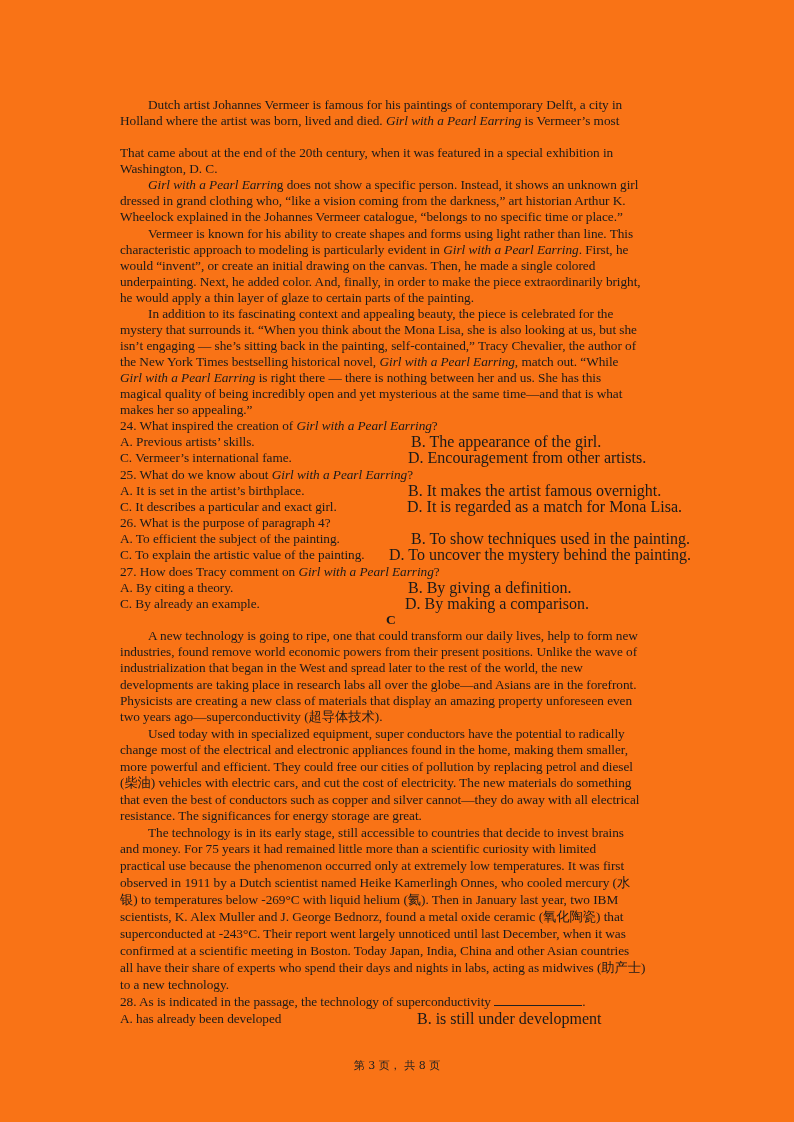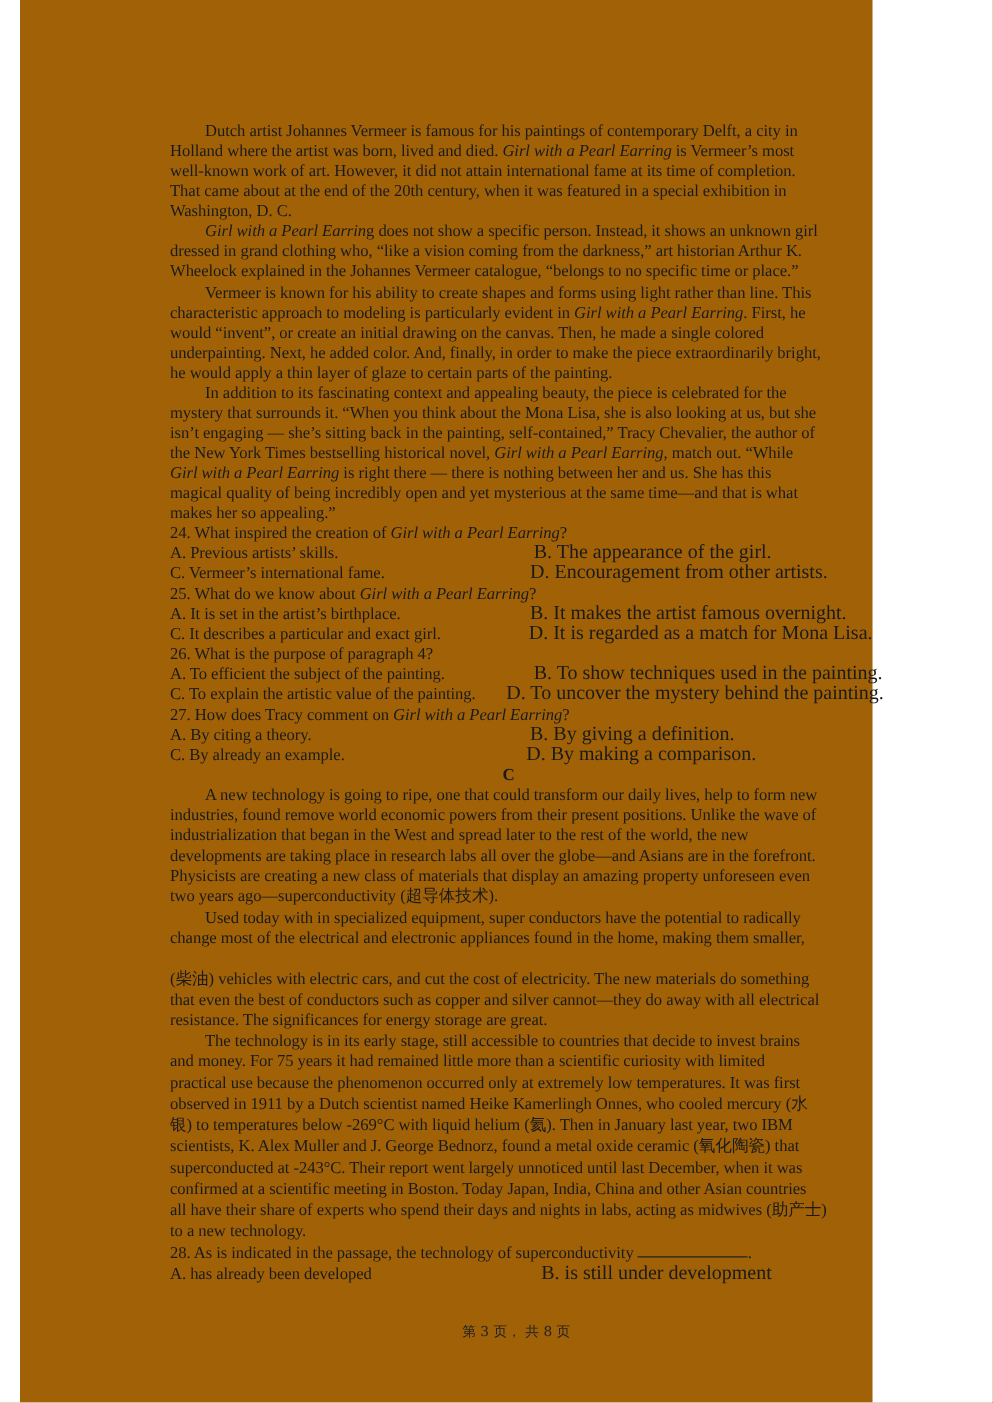--- a/index.html
+++ b/index.html
@@ -1,35 +1,34 @@
 <!DOCTYPE html>
 <html><head>
 <meta charset="utf-8">
 <style>
   html, body { margin:0; padding:0; background:#ffffff; }
   body { width:794px; height:1122px; position:relative; overflow:hidden;
          font-family:"Liberation Serif", "DejaVu Serif", serif; color:#1a1a1a; }
-  .page { position:absolute; left:16px; top:0; width:682px; height:1122px; background:#a16207; }
+  .page { position:absolute; left:0; top:0; width:794px; height:1122px; background:#f97316; }
   .ln { position:absolute; left:120px; font-size:13.3px; line-height:16px; white-space:nowrap; letter-spacing:-0.05px; }
   .ind { left:148px; }
   .optB { position:absolute; white-space:nowrap; font-size:16px; line-height:16px; }
   i { }
   .sec { position:absolute; left:386px; font-weight:bold; font-size:13.5px; line-height:16px; }
   .footer { position:absolute; top:1058px; left:0; width:794px; text-align:center;
             font-size:11px; font-family:"DejaVu Serif", serif; color:#222; }
   .blank { display:inline-block; width:88px; border-bottom:1px solid #222; height:11px; vertical-align:baseline; }
 </style>
 </head>
 <body>
 
 <div class="page">
 
   <div class="ln ind" style="top:97px">Dutch artist Johannes Vermeer is famous for his paintings of contemporary Delft, a city in</div>
   <div class="ln" style="top:113px"><span>Holland where the artist was born, lived and died. </span><i>Girl with a Pearl Earring</i><span> is Vermeer’s most</span></div>
-  <div class="ln" style="top:129px">well-known work of art. However, it did not attain international fame at its time of completion.</div>
   <div class="ln" style="top:145px">That came about at the end of the 20th century, when it was featured in a special exhibition in</div>
   <div class="ln" style="top:161px">Washington, D. C.</div>
 
   <div class="ln ind" style="top:177px"><i>Girl with a Pearl Earrin</i><span>g does not show a specific person. Instead, it shows an unknown girl</span></div>
   <div class="ln" style="top:193px">dressed in grand clothing who, “like a vision coming from the darkness,” art historian Arthur K.</div>
   <div class="ln" style="top:209px">Wheelock explained in the Johannes Vermeer catalogue, “belongs to no specific time or place.”</div>
 
   <div class="ln ind" style="top:226px">Vermeer is known for his ability to create shapes and forms using light rather than line. This</div>
   <div class="ln" style="top:242px"><span>characteristic approach to modeling is particularly evident in </span><i>Girl with a Pearl Earring</i><span>. First, he</span></div>
   <div class="ln" style="top:258px">would “invent”, or create an initial drawing on the canvas. Then, he made a single colored</div>
@@ -72,20 +71,21 @@
 
   <div class="ln ind" style="top:628px">A new technology is going to ripe, one that could transform our daily lives, help to form new</div>
   <div class="ln" style="top:644px">industries, found remove world economic powers from their present positions. Unlike the wave of</div>
   <div class="ln" style="top:660px">industrialization that began in the West and spread later to the rest of the world, the new</div>
   <div class="ln" style="top:677px">developments are taking place in research labs all over the globe—and Asians are in the forefront.</div>
   <div class="ln" style="top:693px">Physicists are creating a new class of materials that display an amazing property unforeseen even</div>
   <div class="ln" style="top:709px">two years ago—superconductivity (超导体技术).</div>
 
   <div class="ln ind" style="top:726px">Used today with in specialized equipment, super conductors have the potential to radically</div>
   <div class="ln" style="top:742px">change most of the electrical and electronic appliances found in the home, making them smaller,</div>
+  <div class="ln" style="top:759px">more powerful and efficient. They could free our cities of pollution by replacing petrol and diesel</div>
   <div class="ln" style="top:775px">(柴油) vehicles with electric cars, and cut the cost of electricity. The new materials do something</div>
   <div class="ln" style="top:792px">that even the best of conductors such as copper and silver cannot—they do away with all electrical</div>
   <div class="ln" style="top:808px">resistance. The significances for energy storage are great.</div>
 
   <div class="ln ind" style="top:825px">The technology is in its early stage, still accessible to countries that decide to invest brains</div>
   <div class="ln" style="top:841px">and money. For 75 years it had remained little more than a scientific curiosity with limited</div>
   <div class="ln" style="top:858px">practical use because the phenomenon occurred only at extremely low temperatures. It was first</div>
   <div class="ln" style="top:875px">observed in 1911 by a Dutch scientist named Heike Kamerlingh Onnes, who cooled mercury (水</div>
   <div class="ln" style="top:892px">银) to temperatures below -269°C with liquid helium (氦). Then in January last year, two IBM</div>
   <div class="ln" style="top:909px">scientists, K. Alex Muller and J. George Bednorz, found a metal oxide ceramic (氧化陶瓷) that</div>

